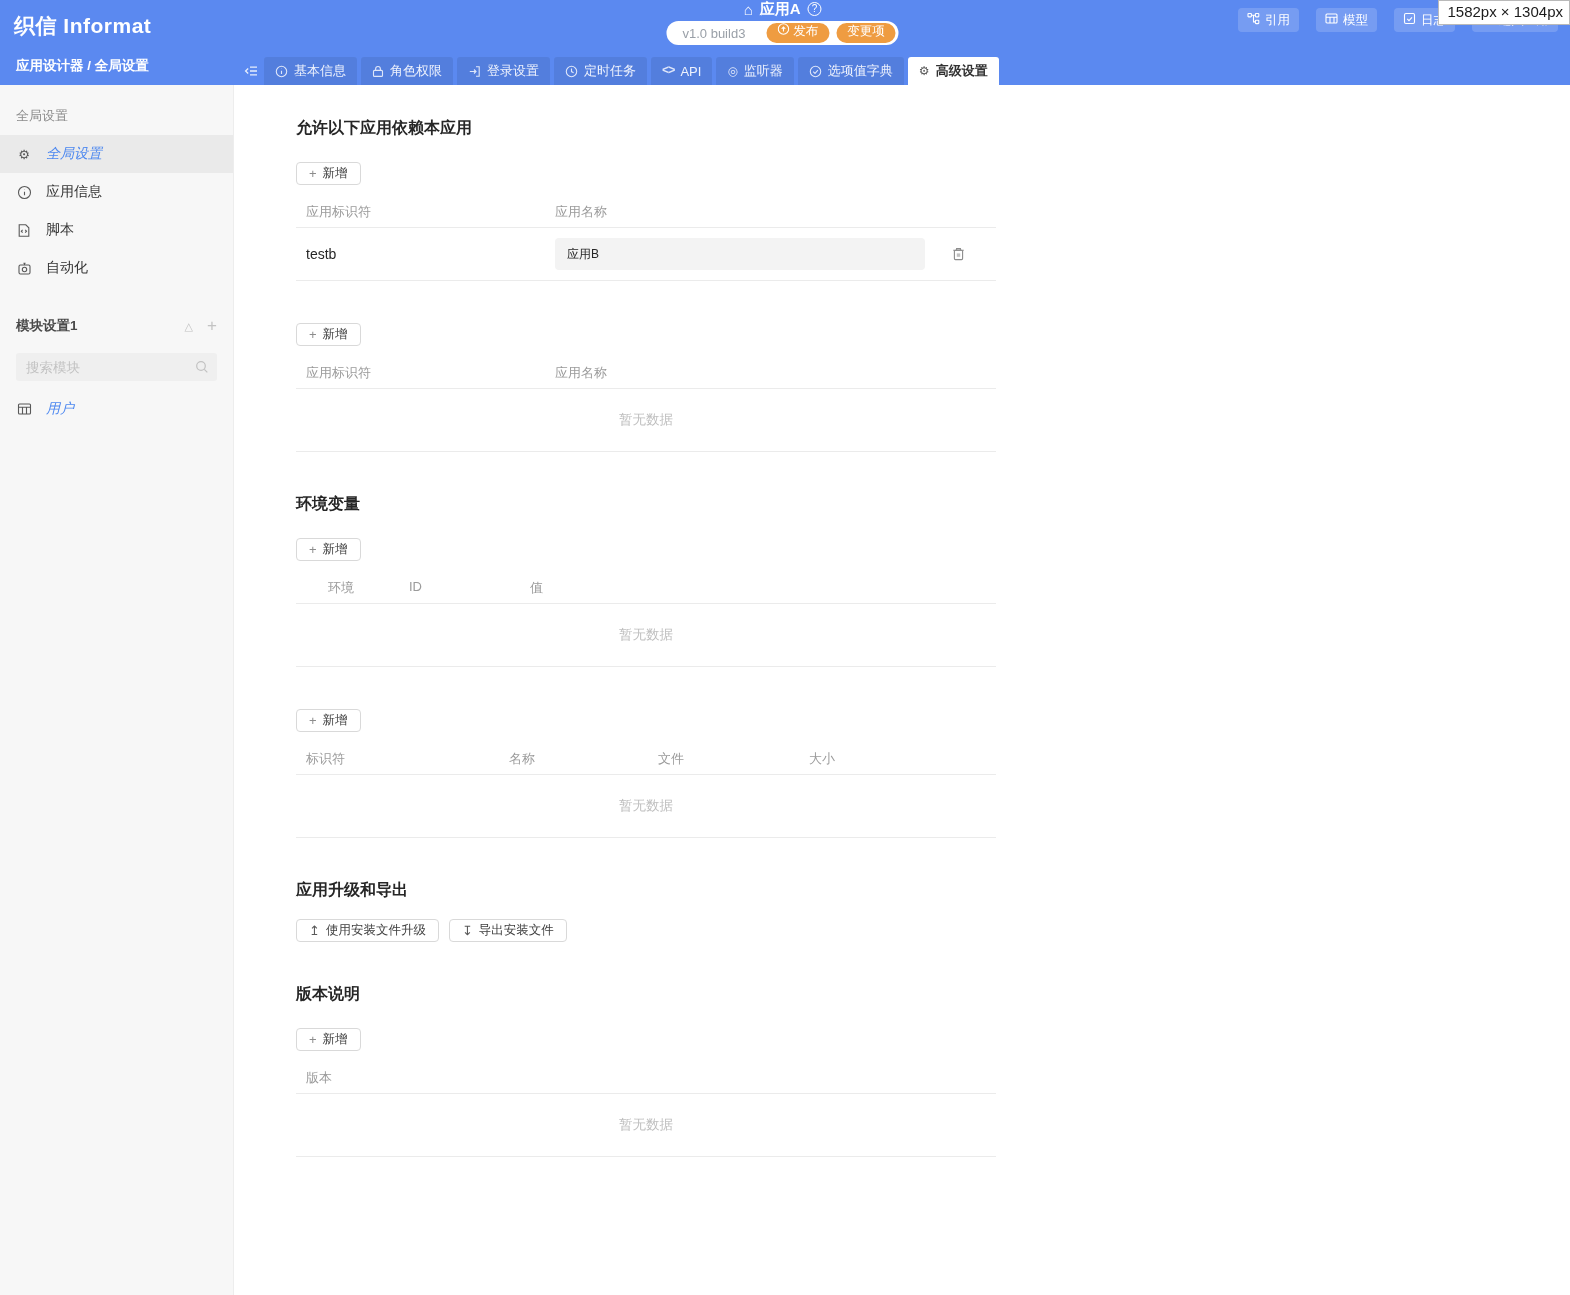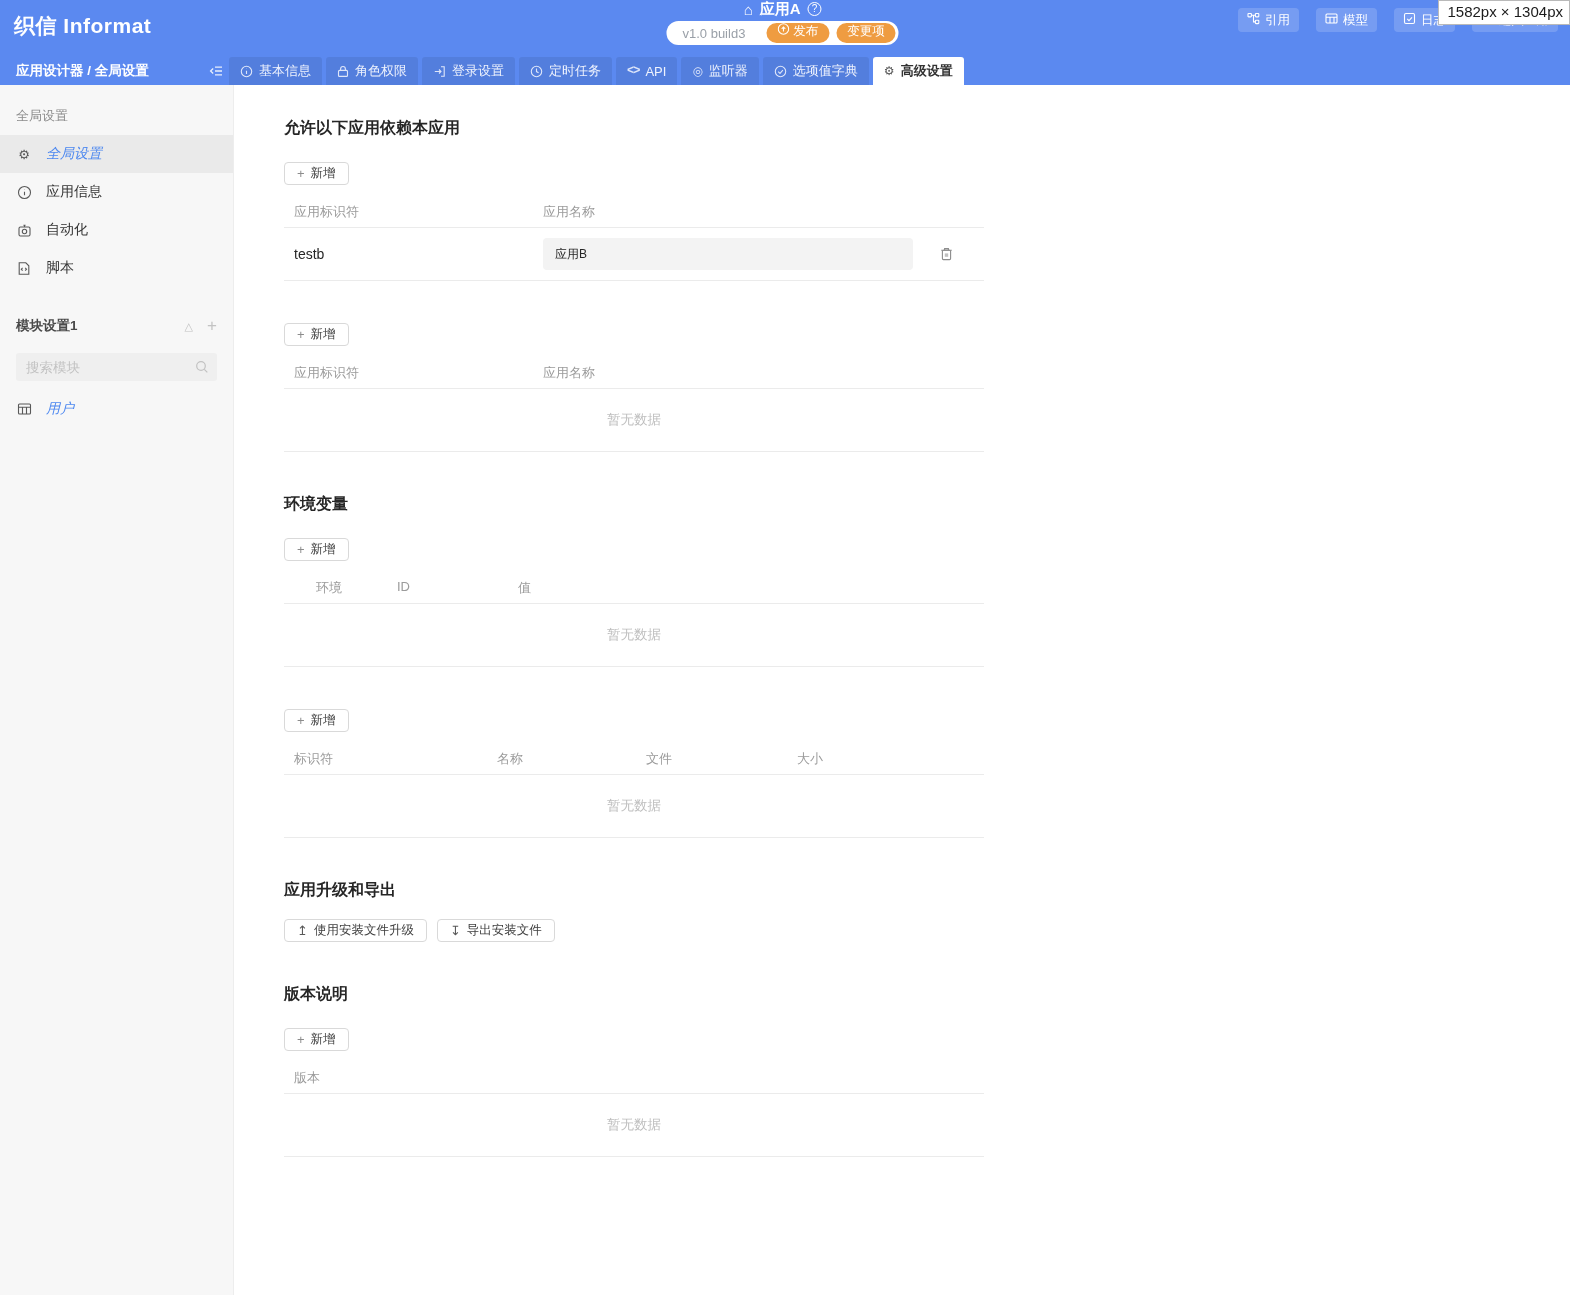--- a/index.html
+++ b/index.html
@@ -21,21 +21,21 @@
   .pub-ic { display:flex; }
   .top-actions { position:absolute; right:12px; top:8px; display:flex; gap:17px; }
   .top-act-btn { display:flex; align-items:center; gap:5px; height:24px; padding:0 9px; background:rgba(255,255,255,.17); border:none; border-radius:4px; color:#fff; font-size:12.5px; cursor:pointer; font-family:inherit; }
   .top-act-btn svg { flex:none; }
 
   
   .size-badge { position:absolute; top:0; right:0; z-index:30; background:#fff; border:1px solid #b9b9b9; padding:2px 6px 4px 8px; font-size:15px; color:#1c1c1c; white-space:nowrap; }
 
   
   .tabbar { display:flex; height:28px; background:#5b89f0; align-items:stretch; }
-  .crumb-area { flex:none; width:229px; display:flex; align-items:center; justify-content:space-between; padding:0 6px 0 16px; }
+  .crumb-area { flex:none; width:264px; display:flex; justify-content:space-between; padding:0 6px 0 16px; }
   .breadcrumb { color:#fff; font-size:13.5px; font-weight:600; white-space:nowrap; }
   .collapse-ic { display:flex; align-items:center; color:#e8eefc; cursor:pointer; }
   .tabs { display:flex; gap:4px; align-items:stretch; }
   .tab { display:flex; align-items:center; gap:6px; padding:0 11px; font-size:13px; color:#eef2fd; background:rgba(0,0,0,.08); border-radius:3px 3px 0 0; cursor:pointer; white-space:nowrap; }
   .tab .t-ic { display:flex; align-items:center; font-size:12px; opacity:.9; }
   .tab.active { background:#fff; color:#333; font-weight:600; }
   .tab.active .t-ic { color:#555; opacity:1; }
   .glyph-ic { font-size:13px; line-height:13px; }
   .api-ic { font-family:"Liberation Mono","DejaVu Sans Mono",monospace; font-size:11px; font-weight:700; letter-spacing:-1px; }
 
@@ -54,21 +54,21 @@
   .plus-ic-lg { font-size:17px; font-weight:400; cursor:pointer; line-height:14px; }
   .sb-search { position:relative; margin:18px 16px 0; }
   .sb-search input { width:100%; height:28px; background:#efefef; border:none; border-radius:3px; padding:0 28px 0 10px; font-size:13.5px; color:#333; font-family:inherit; outline:none; }
   .sb-search input::placeholder { color:#c2c2c2; }
   .sb-search .search-ic { position:absolute; right:8px; top:7px; color:#c2c2c2; }
   .sb-item.module-item { height:28px; margin-top:14px; }
   .sb-item.module-item .sb-ic { color:#595959; }
 
   
   .main { flex:1; background:#fff; padding:33px 0 0 50px; }
-  .sec { width:700px; margin-bottom:42px; }
+  .sec { width:700px; margin-bottom:42px;margin-left:12px; }
   .sec-title { font-size:16px; font-weight:700; color:#262626; margin-bottom:23px; }
   .btn { display:inline-flex; align-items:center; gap:6px; height:23px; background:#fff; border:1px solid #d9d9d9; border-radius:4px; padding:0 12px; font-size:12.5px; color:#404040; cursor:pointer; font-family:inherit; }
   .btn .plus-ic { color:#8c8c8c; font-size:13px; }
   .btn.add-btn { margin-bottom:18px; }
   .thead { position:relative; height:25px; border-bottom:1px solid #ebebeb; }
   .thead span { position:absolute; top:0; font-size:13px; color:#9b9b9b; white-space:nowrap; }
   .trow { position:relative; height:53px; border-bottom:1px solid #ebebeb; }
   .cell-id { position:absolute; left:10px; top:18px; font-size:14px; color:#262626; }
   .cell-input { position:absolute; left:259px; top:10px; width:370px; height:32px; background:#f3f3f3; border:none; border-radius:4px; padding:0 12px; font-size:12px; color:#262626; font-family:inherit; outline:none; }
   .trash-btn { position:absolute; left:655px; top:18px; background:none; border:none; color:#8c8c8c; cursor:pointer; display:flex; }
@@ -235,36 +235,36 @@
         <span class="sb-ic">
           <svg width="15" height="15" viewBox="0 0 15 15" fill="none" stroke="currentColor" stroke-width="1.1">
               <circle cx="7.5" cy="7.5" r="6"></circle>
               <path d="M7.5 6.8v3.4M7.5 4.4v.4"></path>
             </svg>
         </span>
         <span>应用信息</span>
       </div>
       <div class="sb-item">
         <span class="sb-ic">
+          <svg width="14" height="15" viewBox="0 0 14 15" fill="none" stroke="currentColor" stroke-width="1.1">
+              <path d="M2.2 1.8h6.6l3 3v8.4H2.2z"></path>
+              <path d="M5.6 6.8 4.3 8.2l1.3 1.4M8.2 6.8l1.3 1.4-1.3 1.4"></path>
+            </svg>
+        </span>
+        <span>脚本</span>
+      </div>
+      <div class="sb-item">
+        <span class="sb-ic">
           <svg width="15" height="15" viewBox="0 0 15 15" fill="none" stroke="currentColor" stroke-width="1.1">
               <rect x="2" y="4" width="11" height="9" rx="1.4"></rect>
               <circle cx="7.5" cy="8.5" r="2.2"></circle>
               <path d="M7.5 4V2.4M6.4 2.2h2.2"></path>
             </svg>
         </span>
         <span>自动化</span>
-      </div>
-      <div class="sb-item">
-        <span class="sb-ic">
-          <svg width="14" height="15" viewBox="0 0 14 15" fill="none" stroke="currentColor" stroke-width="1.1">
-              <path d="M2.2 1.8h6.6l3 3v8.4H2.2z"></path>
-              <path d="M5.6 6.8 4.3 8.2l1.3 1.4M8.2 6.8l1.3 1.4-1.3 1.4"></path>
-            </svg>
-        </span>
-        <span>脚本</span>
       </div>
 
       <div class="sb-module-head">
         <span class="sb-module-title">模块设置1</span>
         <span class="sb-module-icons">
           <span class="tri-ic">△</span>
           <span class="plus-ic-lg">+</span>
         </span>
       </div>
 

